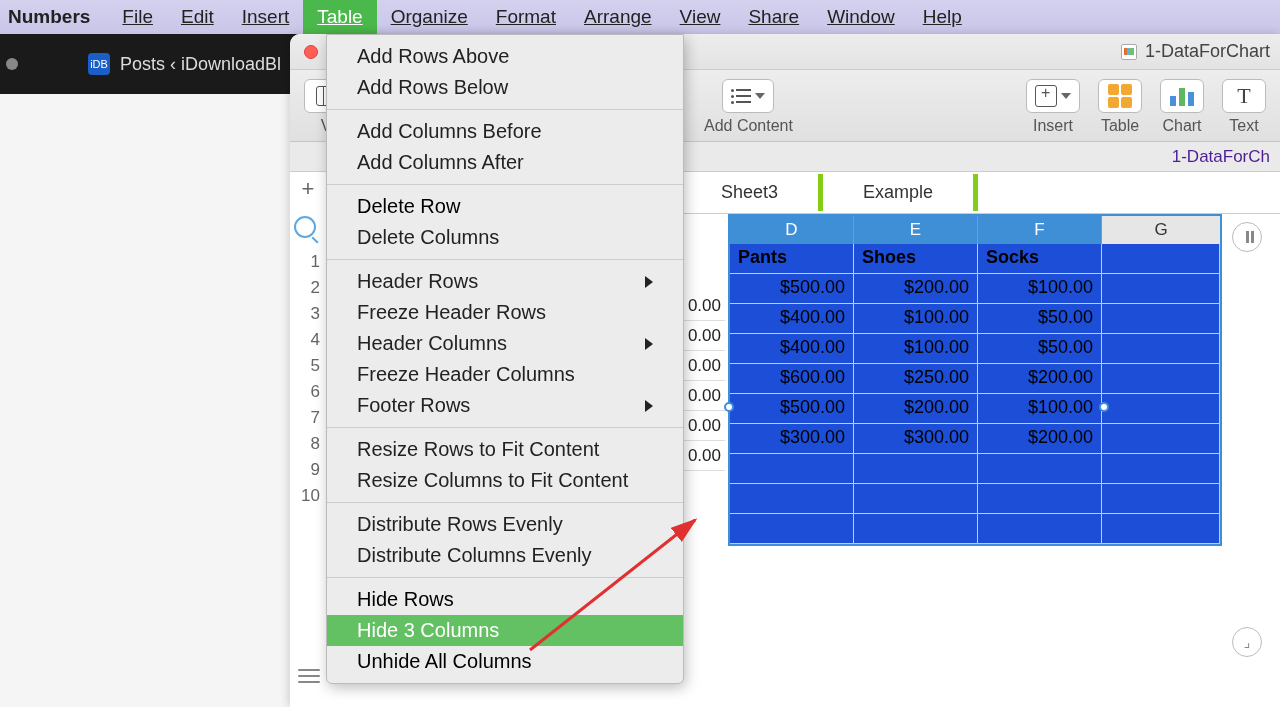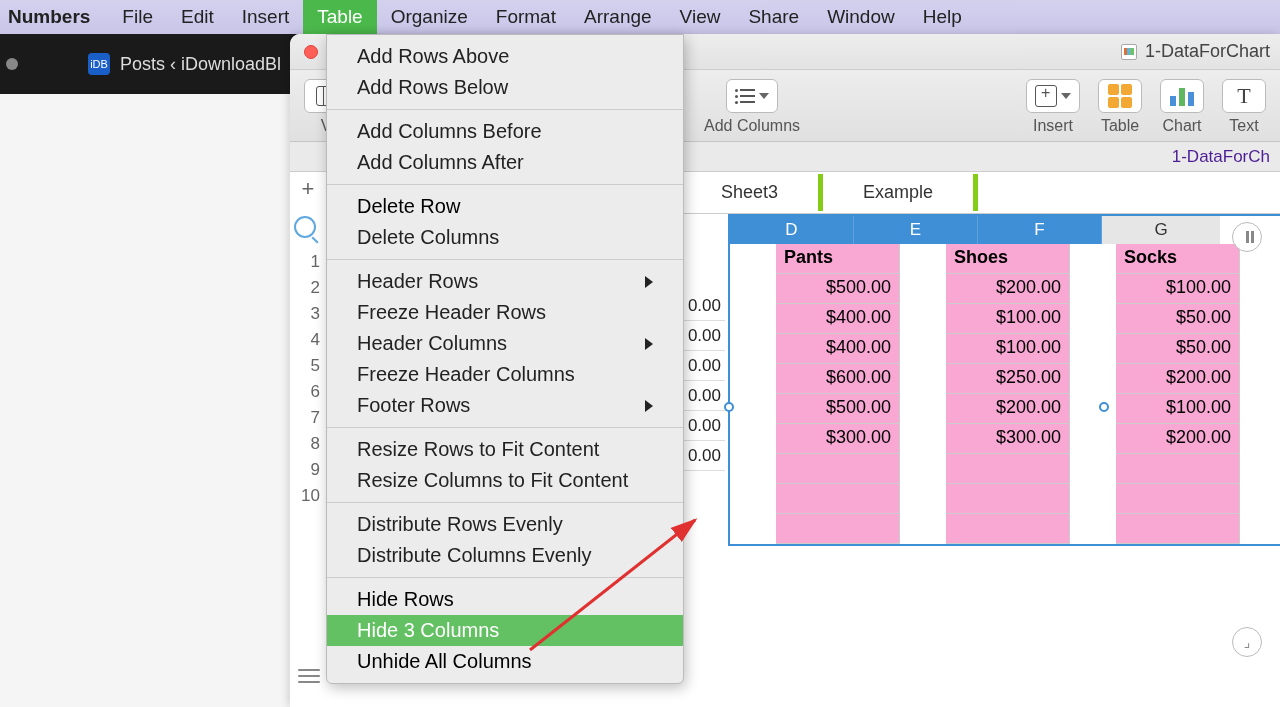--- a/index.html
+++ b/index.html
@@ -1,21 +1,21 @@
 <!DOCTYPE html>
 <html><head>
 <meta charset="utf-8">
 <style>
 * { margin: 0; padding: 0; box-sizing: border-box; font-family: -apple-system, BlinkMacSystemFont, "Helvetica Neue", sans-serif; }
 body { width: 1280px; height: 707px; background: #f5f5f5; overflow: hidden; position: relative; }
 
 
 .menubar { height: 34px; background: linear-gradient(#d4d1ef, #c8c5e8); display: flex; align-items: center; padding: 0 8px; font-size: 19px; color: #222; }
 .menubar .app-name { font-weight: 700; margin-right: 18px; }
-.menubar .menu-item { padding: 6px 14px; cursor: default; }
+.menubar .menu-item { padding: 6px 14px; cursor: default; text-decoration: underline; }
 .menubar .menu-item.open { background: #4bb84b; color: #fff; }
 
 
 .blackbar { height: 60px; background: #1a1a1a; display: flex; align-items: center; padding-left: 6px; }
 .blackbar .dot { width: 12px; height: 12px; border-radius: 50%; background: #888; margin-right: 70px; }
 .blackbar .tab { display: flex; align-items: center; color: #ddd; font-size: 18px; }
 .blackbar .tab .fav { width: 22px; height: 22px; background: #1a5fc7; border-radius: 4px; color: #fff; font-size: 11px; display: flex; align-items: center; justify-content: center; margin-right: 10px; }
 
 
 .appwin { position: absolute; top: 34px; left: 290px; right: 0; bottom: 0; background: #fff; border-top-left-radius: 10px; box-shadow: -2px 0 8px rgba(0,0,0,.15); }
@@ -71,21 +71,21 @@
 .tbl-ghost { position: absolute; left: 350px; top: 77px; width: 45px; font-size: 17px; color: #222; text-align: right; }
 .tbl-ghost div { height: 30px; line-height: 30px; border-bottom: 1px solid #ddd; padding-right: 4px; }
 
 
 .sstable { position: absolute; left: 398px; top: 0; border: 2px solid #3f8fd6; }
 .colhdr { display: flex; }
 .colhdr .ch { width: 124px; height: 28px; background: #3f8fd6; color: #fff; display:flex; align-items:center; justify-content:center; font-size: 17px; border-right: 1px solid #5fa2dd; }
 .colhdr .ch.g { background: #e6e6e6; color: #333; width: 118px; border-right: none; }
 .rows .r { display: flex; height: 30px; font-size: 18px; }
 .rows .r:first-child { font-weight: 700; }
-.rows .r .c { width: 124px; border-right: 1px solid #ccc; border-bottom: 1px solid #ccc; padding: 3px 8px; text-align: right; background: #f9a8d4; margin-left: 46px; }
+.rows .r .c { width: 124px; border-right: 1px solid #ccc; border-bottom: 1px solid #ccc; padding: 3px 8px; text-align: right; background: #1d4ed8; }
 .rows .r .c.g { width: 118px; }
 .rows .r:first-child .c { text-align: left; }
 .sel-handle { position: absolute; width: 10px; height: 10px; background: #fff; border: 2px solid #3f8fd6; border-radius: 50%; }
 .sh-l { left: -6px; top: 186px; }
 .sh-r { left: 369px; top: 186px; }
 
 
 .dropdown { position: absolute; top: 34px; left: 326px; width: 358px; background: #ececec; border: 1px solid #bbb; border-radius: 0 0 6px 6px; box-shadow: 2px 4px 14px rgba(0,0,0,.25); z-index: 100; padding: 6px 0; font-size: 20px; color: #222; }
 .dropdown .mi { padding: 4px 30px; display: flex; align-items: center; justify-content: space-between; }
 .dropdown .mi.disabled { color: #000000; }
@@ -147,21 +147,21 @@
       <span class="tb-label">V</span>
     </div>
     <div style="width:320px"></div>
     <div class="tb-group">
       <div class="tb-btn">
           <span class="list-icon">
             <span class="d1"></span>
           </span>
           <span class="chev"></span>
         </div>
-      <span class="tb-label">Add Columns</span>
+      <span class="tb-label">Add Content</span>
     </div>
     <div class="tb-spacer"></div>
     <div class="tb-group">
       <div class="tb-btn">
           <span class="insert-ico"></span>
           <span class="chev"></span>
         </div>
       <span class="tb-label">Insert</span>
     </div>
     <div class="tb-group">

